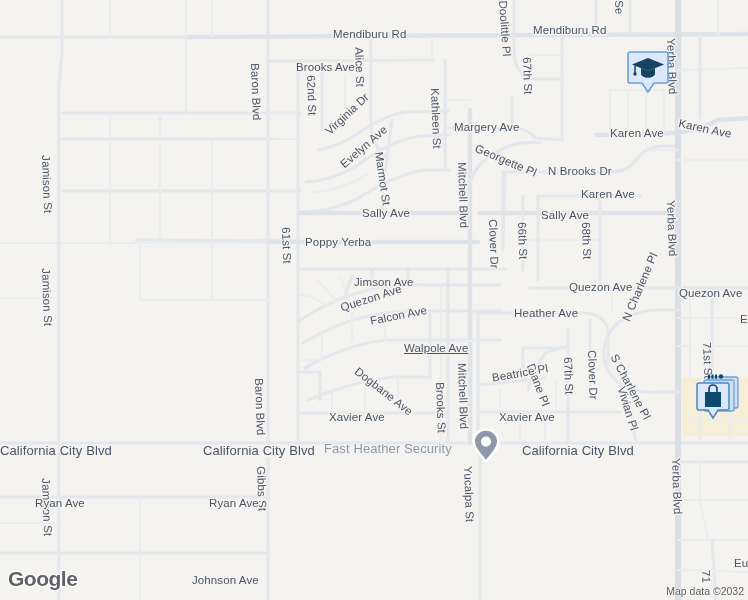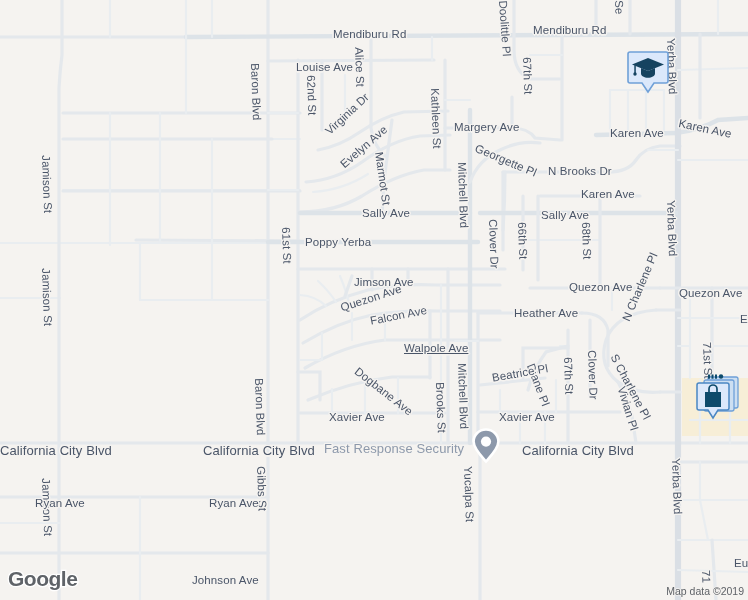--- a/index.html
+++ b/index.html
@@ -256,21 +256,21 @@
     <path class="rthin" d="M110 0 L 110 37"></path>
     <path class="rthin" d="M186 37 L 186 113"></path>
     <path class="rthin" d="M212 0 L 212 37"></path>
     <path class="rthin" d="M432 37 L 432 60"></path>
   </svg>
 
   <div id="labels">
       <div class="lbl" style="left: 333px; top: 28px;">Mendiburu Rd</div>
       <div class="lbl" style="left: 533px; top: 24px;">Mendiburu Rd</div>
       <div class="lbl" style="left: 509px; top: 0px; transform: rotate(86deg);">Doolittle Pl</div>
-      <div class="lbl" style="left: 296px; top: 61px;">Louise Ave</div>
+      <div class="lbl" style="left: 296px; top: 61px;">Brooks Ave</div>
       <div class="lbl" style="left: 365px; top: 47px; transform: rotate(88deg);">Alice St</div>
       <div class="lbl" style="left: 317px; top: 75px; transform: rotate(88deg);">62nd St</div>
       <div class="lbl" style="left: 261px; top: 63px; transform: rotate(88deg);">Baron Blvd</div>
       <div class="lbl" style="left: 323px; top: 128px; transform: rotate(-43deg);">Virginia Dr</div>
       <div class="lbl" style="left: 338px; top: 161px; transform: rotate(-41deg);">Evelyn Ave</div>
       <div class="lbl" style="left: 441px; top: 88px; transform: rotate(88deg);">Kathleen St</div>
       <div class="lbl" style="left: 454px; top: 121px; text-align: right;">Margery Ave</div>
       <div class="lbl" style="left: 478px; top: 142px; transform: rotate(23deg);">Georgette Pl</div>
       <div class="lbl" style="left: 385px; top: 151px; transform: rotate(82deg);">Marmot St</div>
       <div class="lbl" style="left: 468px; top: 162px; transform: rotate(88deg);">Mitchell Blvd</div>
@@ -318,21 +318,21 @@
       <div class="lbl" style="left: 52px; top: 155px; transform: rotate(88deg);">Jamison St</div>
       <div class="lbl" style="left: 52px; top: 268px; transform: rotate(88deg);">Jamison St</div>
       <div class="lbl" style="left: 52px; top: 478px; transform: rotate(88deg);">Jamison St</div>
       <div class="lbl" style="left: 35px; top: 497px;">Ryan Ave</div>
       <div class="lbl" style="left: 209px; top: 497px;">Ryan Ave</div>
       <div class="lbl" style="left: 192px; top: 574px;">Johnson Ave</div>
       <div class="lbl" style="left: 712px; top: 570px; transform: rotate(88deg);">71</div>
       <div class="lbl" style="left: 734px; top: 557px;">Eu</div>
       <div class="lbl" style="left: 740px; top: 313px;">E</div>
       <div class="lbl" style="left: 625px; top: 0px; transform: rotate(88deg);">Se</div>
-      <div class="lbl poi" style="left: 324px; top: 441px;">Fast Response Security</div>
+      <div class="lbl poi" style="left: 324px; top: 441px;">Fast Heather Security</div>
     </div>
 
   <div id="markers">
 
     <div class="marker pin-school" style="left:626px;top:48px;">
       <svg width="44" height="50" viewBox="0 0 44 50" xmlns="http://www.w3.org/2000/svg">
         <path d="M4 4 h36 a2 2 0 0 1 2 2 v27 a2 2 0 0 1 -2 2 h-12 l-6 9 -6 -9 h-12 a2 2 0 0 1 -2 -2 v-27 a2 2 0 0 1 2 -2 z" fill="#dbe8fb" stroke="#6fa0d8" stroke-width="1.6"></path>
         <g fill="#154360">
           <path d="M22 10 L 38 16.5 L 22 23 L 6 16.5 Z"></path>
           <path d="M15 20 v5.5 c0 2.6 3.2 4.2 7 4.2 s7 -1.6 7 -4.2 V20 l-7 2.9 Z"></path>
@@ -372,15 +372,15 @@
       </svg>
     </div>
   </div>
 
   <div id="glogo">
     <svg width="86" height="28" viewBox="0 0 86 28" xmlns="http://www.w3.org/2000/svg">
       <text x="2" y="21" font-family="Liberation Sans, sans-serif" font-size="21" font-weight="bold" fill="#5f6368" stroke="#ffffff" stroke-width="2.6" paint-order="stroke" letter-spacing="-0.5">Google</text>
     </svg>
   </div>
 
-  <div id="attrib">Map data ©2019</div>
+  <div id="attrib">Map data ©2032</div>
 
 </div>
 
 </body></html>

